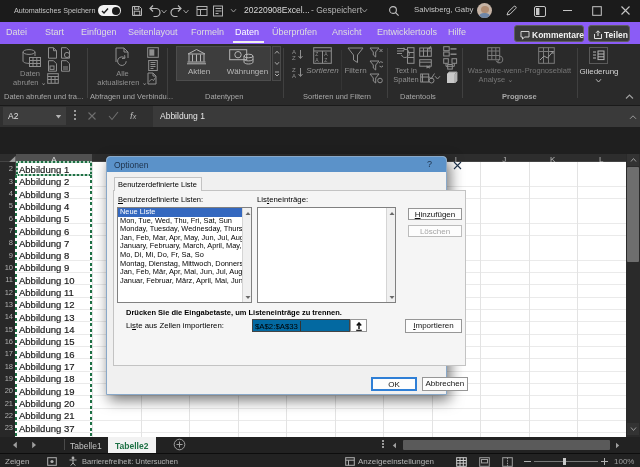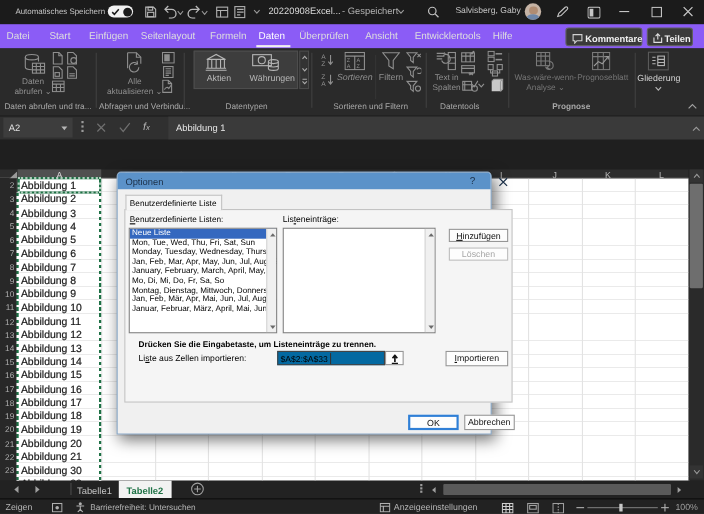--- a/index.html
+++ b/index.html
@@ -436,21 +436,21 @@
 <div class="ct" style="top:359.6px">Abbildung 17</div>
 <div class="rn" style="top:371.9px">19</div>
 <div class="ct" style="top:371.9px">Abbildung 18</div>
 <div class="rn" style="top:384.2px">20</div>
 <div class="ct" style="top:384.2px">Abbildung 19</div>
 <div class="rn" style="top:396.6px">21</div>
 <div class="ct" style="top:396.6px">Abbildung 20</div>
 <div class="rn" style="top:408.9px">22</div>
 <div class="ct" style="top:408.9px">Abbildung 21</div>
 <div class="rn" style="top:421.2px">23</div>
-<div class="ct" style="top:421.2px">Abbildung 30</div>
+<div class="ct" style="top:421.2px">Abbildung 37</div>
 <div class="rn" style="top:433.6px">24</div>
 <div class="ct" style="top:433.6px">Abbildung 23</div>
 
 <div class="mq" style="left:16px;top:161.3px;width:76px;height:14.3px;border:2px solid #1d7044;"></div>
 <div class="mq" style="left:16px;top:161.3px;width:76px;height:14.3px;border:2px dotted rgba(255,255,255,0.65);"></div>
 <div class="mq" style="left:15px;top:174.6px;width:2px;height:262.4px;background:repeating-linear-gradient(to bottom,#1d7044 0px,#1d7044 3px,#fdfdfd 3px,#fdfdfd 5.5px);"></div>
 <div class="mq" style="left:90px;top:174.6px;width:2px;height:262.4px;background:repeating-linear-gradient(to bottom,#1d7044 0px,#1d7044 3px,#fdfdfd 3px,#fdfdfd 5.5px);"></div>
 
 <div id="vsb">
  <div class="abs" style="left:1px;top:0;width:12px;height:12px;background:#333;"></div>

